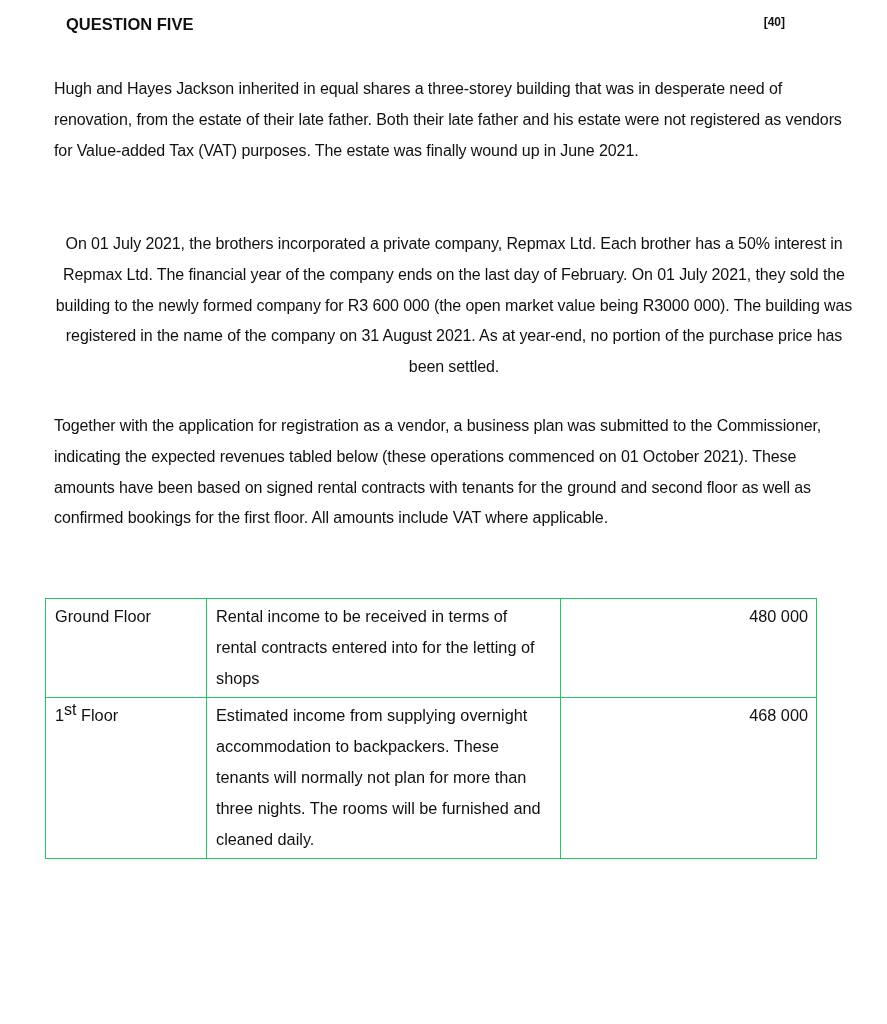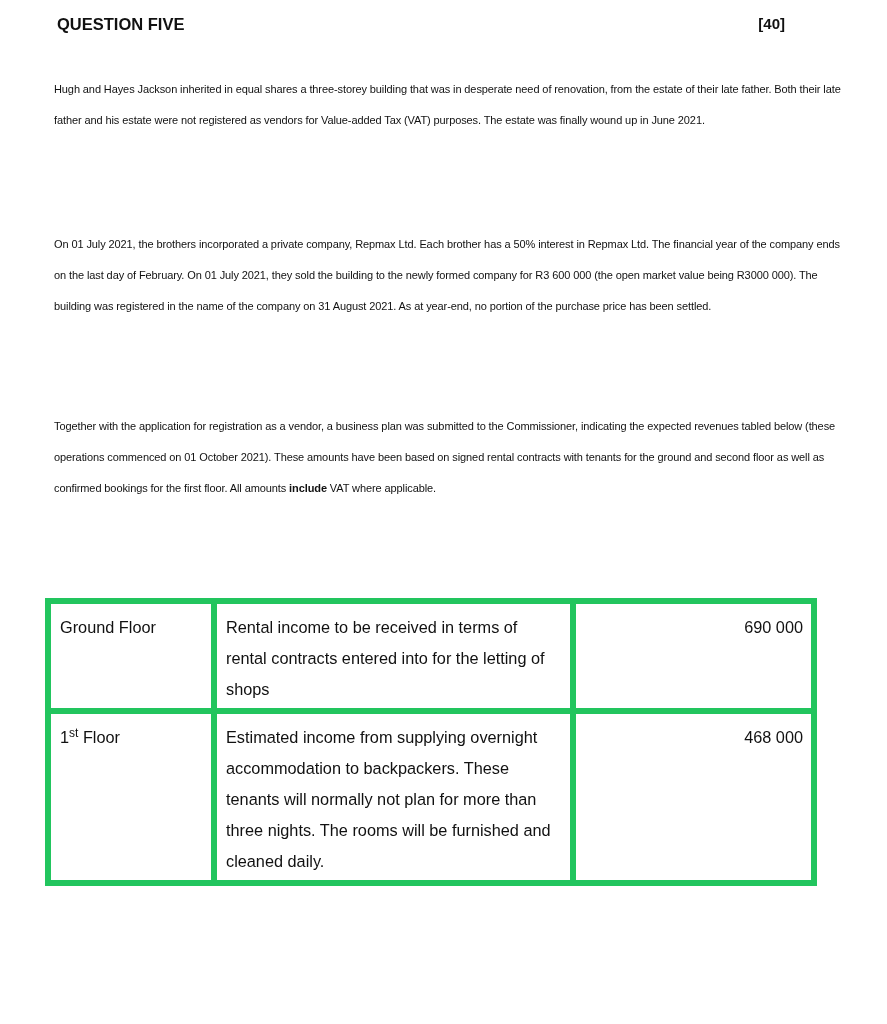--- a/index.html
+++ b/index.html
@@ -2,62 +2,62 @@
 <html><head>
 <meta charset="utf-8">
 <style>
   html, body { margin: 0; padding: 0; background: #ffffff; }
   body {
     width: 887px; height: 1024px; position: relative; overflow: hidden;
     font-family: "Liberation Sans", sans-serif; color: #111;
     font-size: 16.5px;
   }
   .heading-row { position: absolute; left: 54px; top: 15px; width: 731px; height: 22px; }
-  .q-title { position: absolute; left: 3px; top: 0; font-weight: bold; font-size: 16.5px; }
-  .q-marks { position: absolute; right: 0; top: 0; font-weight: bold; font-size: 15px; }
+  .q-title { position: absolute; left: 12px; top: 0; font-weight: bold; font-size: 16.5px; }
+  .q-marks { position: absolute; right: 0; top: 0; font-weight: bold; font-size: 12px; }
   .para {
     position: absolute; left: 54px; width: 800px; margin: 0;
-    line-height: 30.8px; font-size: 11px; letter-spacing: -0.1px;
+    line-height: 30.8px; font-size: 16px; letter-spacing: -0.1px;
   }
   #p1 { top: 74px; }
-  #p2 { top: 229px; }
+  #p2 { top: 229px; text-align: center; }
   #p3 { top: 411px; }
   table.receipts {
     position: absolute; left: 45px; top: 598px; width: 772px;
     border-collapse: collapse; font-size: 16.3px;
   }
   table.receipts td {
-    border: 6px solid #22c55e; vertical-align: top;
-    padding: 8px 8px 4px 9px; line-height: 30.8px;
+    border: 1px solid #22c55e; vertical-align: top;
+    padding: 2px 8px 4px 9px; line-height: 30.8px;
   }
   td.floor { width: 143px; }
   td.desc { width: 336px; }
   td.amt { text-align: right; }
   tr.total td { height: 38px; }
-  sup { font-size: 12px; line-height: 0; vertical-align: super; }
-  .bold { font-weight: bold; }
+  sup { font-size: 16px; line-height: 0; vertical-align: super; }
+  .bold { font-weight: normal; }
 </style>
 </head>
 <body>
 
 <div class="heading-row">
   <span class="q-title">QUESTION FIVE</span>
   <span class="q-marks">[40]</span>
 </div>
 
 <p class="para" id="p1">Hugh and Hayes Jackson inherited in equal shares a three-storey building that was in desperate need of renovation, from the estate of their late father. Both their late father and his estate were not registered as vendors for Value-added Tax (VAT) purposes. The estate was finally wound up in June 2021.</p>
 <p class="para" id="p2">On 01 July 2021, the brothers incorporated a private company, Repmax Ltd. Each brother has a 50% interest in Repmax Ltd. The financial year of the company ends on the last day of February. On 01 July 2021, they sold the building to the newly formed company for R3 600 000 (the open market value being R3000 000). The building was registered in the name of the company on 31 August 2021. As at year-end, no portion of the purchase price has been settled.</p>
 <p class="para" id="p3"><span>Together with the application for registration as a vendor, a business plan was submitted to the Commissioner, indicating the expected revenues tabled below (these operations commenced on 01 October 2021). These amounts have been based on signed rental contracts with tenants for the ground and second floor as well as confirmed bookings for the first floor. All amounts </span><span class="bold">include</span><span> VAT where applicable.</span></p>
 
 <table class="receipts">
   <tbody>
     <tr>
       <td class="floor">Ground Floor</td>
       <td class="desc">Rental income to be received in terms of rental contracts entered into for the letting of shops</td>
-      <td class="amt">690 000</td>
+      <td class="amt">480 000</td>
     </tr>
     <tr>
       <td class="floor"><span>1</span><sup>st</sup><span> Floor</span></td>
       <td class="desc">Estimated income from supplying overnight accommodation to backpackers. These tenants will normally not plan for more than three nights. The rooms will be furnished and cleaned daily.</td>
       <td class="amt">468 000</td>
     </tr>
   </tbody>
 </table>
 
 </body></html>

